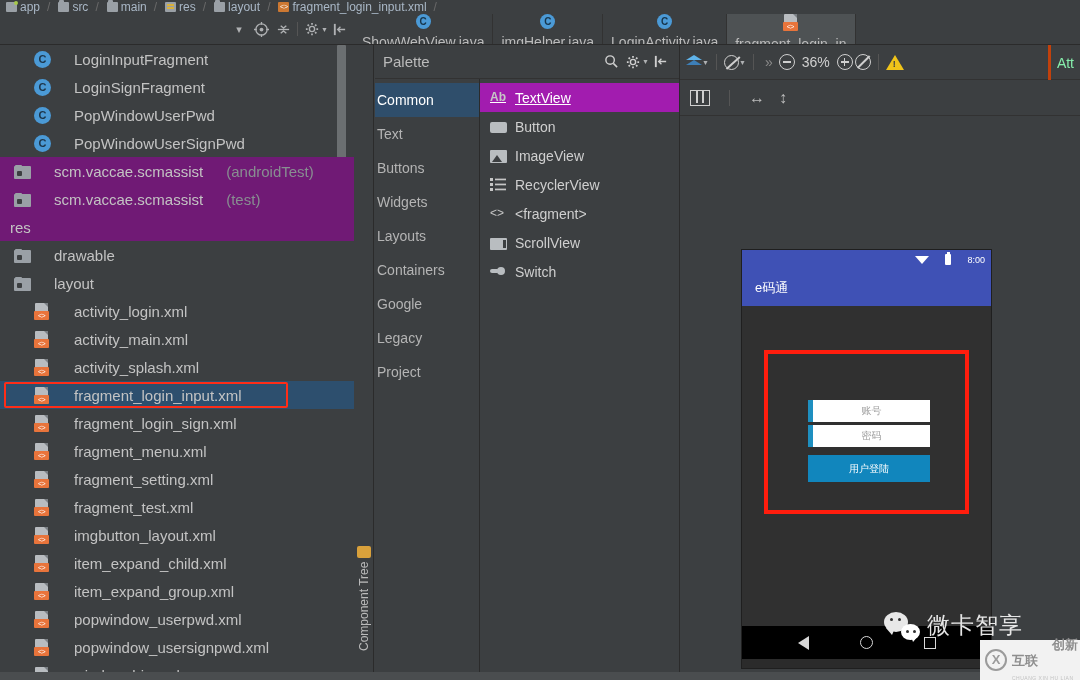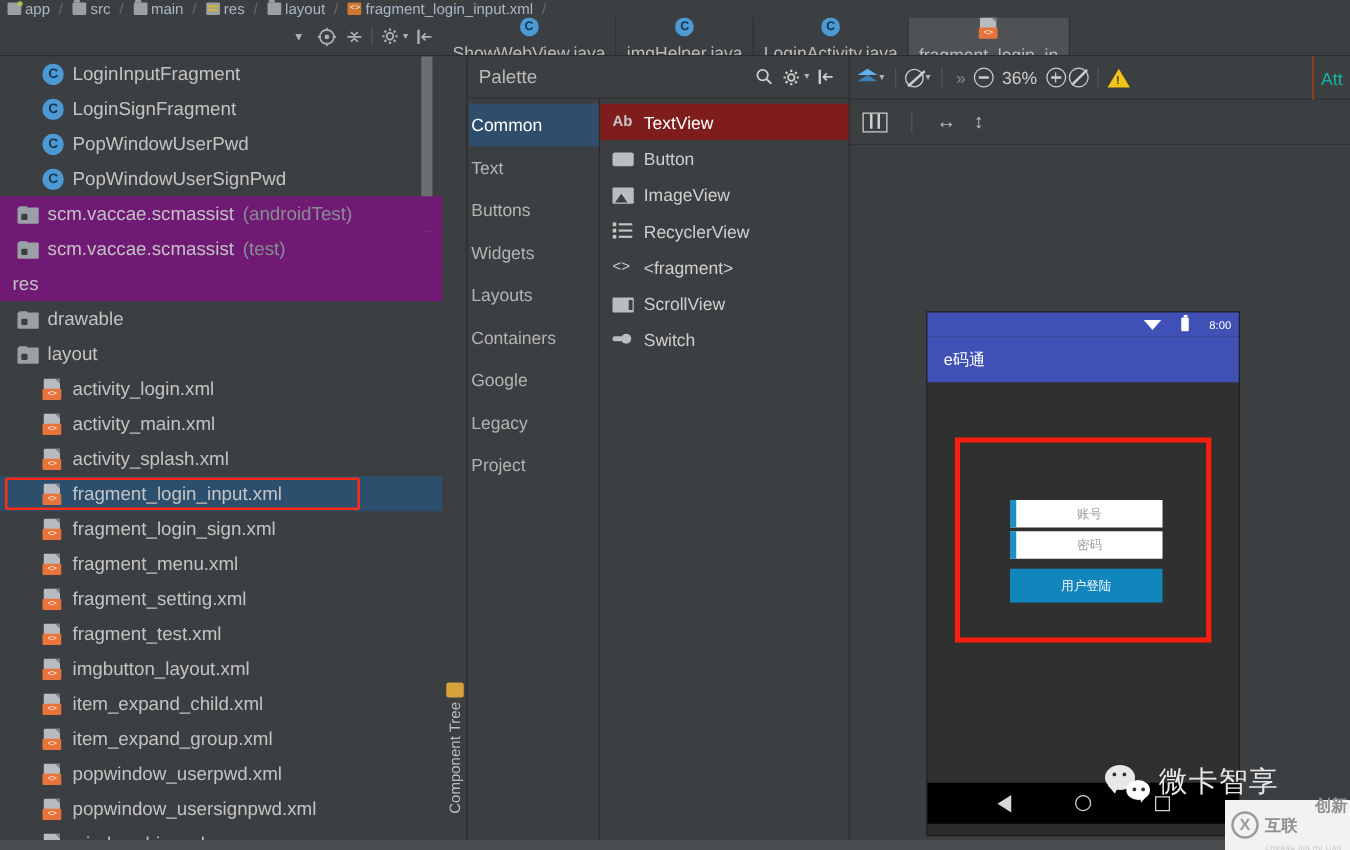--- a/index.html
+++ b/index.html
@@ -39,21 +39,21 @@
   .tb-icon{ width:22px; height:22px; display:flex; align-items:center; justify-content:center; color:#afb1b3; cursor:pointer;}
   .tb-sep{ width:1px; height:14px; background:#555; margin:0 3px;}
   .caret{ font-size:7px; color:#afb1b3; margin-left:-2px;}
 
   
   .proj-tree{
     position:absolute; left:0; top:45px; width:354px; height:635px;
     background:#3c3f41; overflow:hidden;
   }
   .tree-row{
-    height:28px; display:flex; align-items:center; gap:7px;
+    height:28px; display:flex; align-items:center; gap:23px;
     padding-left:14px; white-space:nowrap; font-size:15px; color:#c3c3c3;
     position:relative;
   }
   .tree-row.indent1{ padding-left:14px; }
   .tree-row.indent2{ padding-left:34px; }
   .tree-row.band{ background:#701a75; }
   .tree-row.sel-red{ background:#2d4f6e; }
   .red-outline{
     position:absolute; left:4px; right:66px; top:1px; bottom:1px;
     border:2px solid #ff2d17; border-radius:2px; pointer-events:none;
@@ -124,21 +124,21 @@
   .pal-cat{
     height:34px; display:flex; align-items:center; padding-left:2px;
     font-size:14px; color:#b4b4b4;
   }
   .pal-cat.active{ background:#2f4e6b; color:#ffffff; }
   .pal-items{ flex:1; padding-top:4px; }
   .pal-item{
     height:29px; display:flex; align-items:center; gap:8px; padding-left:10px;
     font-size:14px; color:#cfcfcf;
   }
-  .pal-item.active{ background:#7f1d1d; color:#ffffff; }
+  .pal-item.active{ background:#a21caf; color:#ffffff;text-decoration:underline; }
   .pi{ width:17px; height:15px; flex:0 0 17px; position:relative; color:#c6c6c6;}
   .pi-ab{ font-size:12px; font-weight:bold; line-height:15px; }
   .pi-btn{ background:#b9bdc0; border-radius:2px; height:11px; margin-top:2px;}
   .pi-img{ background:#b9bdc0; border-radius:1px; height:13px; margin-top:1px; overflow:hidden;}
   .pi-img:after{content:"";position:absolute;left:2px;bottom:1px;border-left:5px solid transparent;border-right:5px solid transparent;border-bottom:7px solid #3c3f41;}
   .pi-frag{ font-size:12px; line-height:15px; }
   .pi-sv{ background:#b9bdc0; border-radius:1px; height:12px; margin-top:2px;}
   .pi-sv:after{content:"";position:absolute;right:1px;top:2px;width:3px;height:8px;background:#3c3f41;}
   .pi-sw:before{content:"";position:absolute;left:0;top:5px;width:9px;height:4px;background:#b9bdc0;border-radius:2px;}
   .pi-sw:after{content:"";position:absolute;left:7px;top:3px;width:8px;height:8px;background:#b9bdc0;border-radius:50%;}
@@ -170,21 +170,21 @@
   .circ.slash:after{content:"";position:absolute;left:-1px;top:6px;width:17px;height:1.6px;background:#cfcfcf;transform:rotate(-45deg);}
   .warn-ico{ width:0;height:0;border-left:9px solid transparent;border-right:9px solid transparent;border-bottom:15px solid #f0c419;position:relative;}
   .warn-ico:after{content:"!";position:absolute;left:-2px;top:4px;width:4px;font-size:9px;color:#3c3f41;font-weight:bold;}
   .cols-ico{width:20px;height:16px;border:1.6px solid #cfcfcf;position:relative;}
   .cols-ico:before{content:"";position:absolute;left:5px;top:0;width:1.5px;height:12.8px;background:#cfcfcf;}
   .cols-ico:after{content:"";position:absolute;left:11px;top:0;width:1.5px;height:12.8px;background:#cfcfcf;}
   .arrow-h{ color:#bcbcbc; font-size:16px;}
   .arrow-v{ color:#bcbcbc; font-size:16px;}
   .attr-tab{
     position:absolute; right:0; top:0; height:35px; display:flex; align-items:center;
-    gap:6px; padding:0 6px; border-left:1px solid #c2410c; font-size:14px; color:#14b8a6;
+    gap:6px; padding:0 6px; border-left:3px solid #c2410c; font-size:14px; color:#86efac;
   }
 
   
   .canvas{ position:relative; width:400px; height:564px; background:#3c3f41; }
   .device{
     position:absolute; left:62px; top:134px; width:249px; height:418px;
     background:#2b2b2b; box-shadow:0 0 0 1px #1f1f1f;
   }
   .dev-status{
     height:19px; background:#3f51b5; display:flex; align-items:center;

